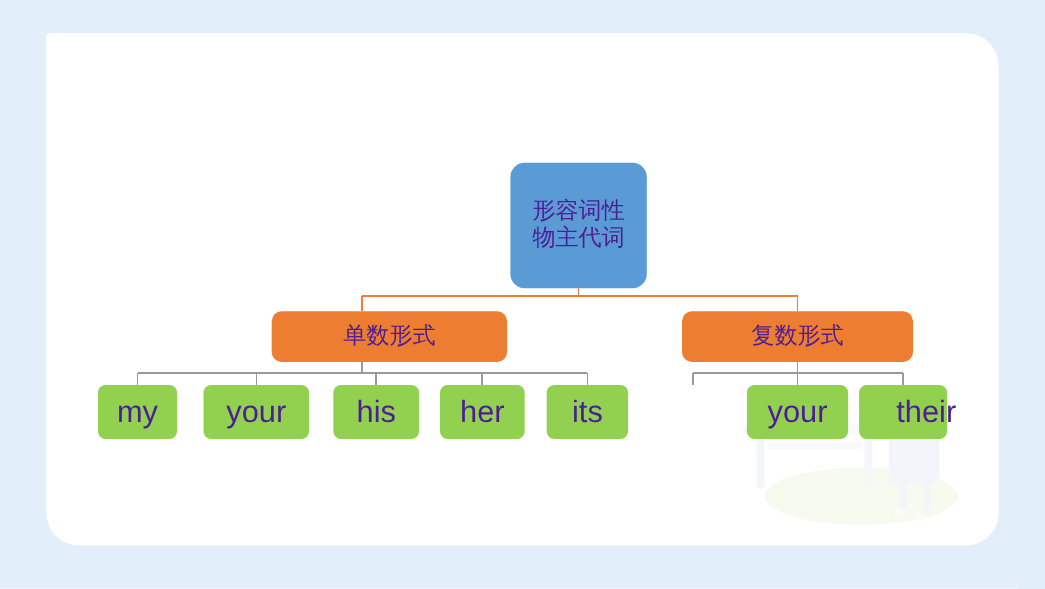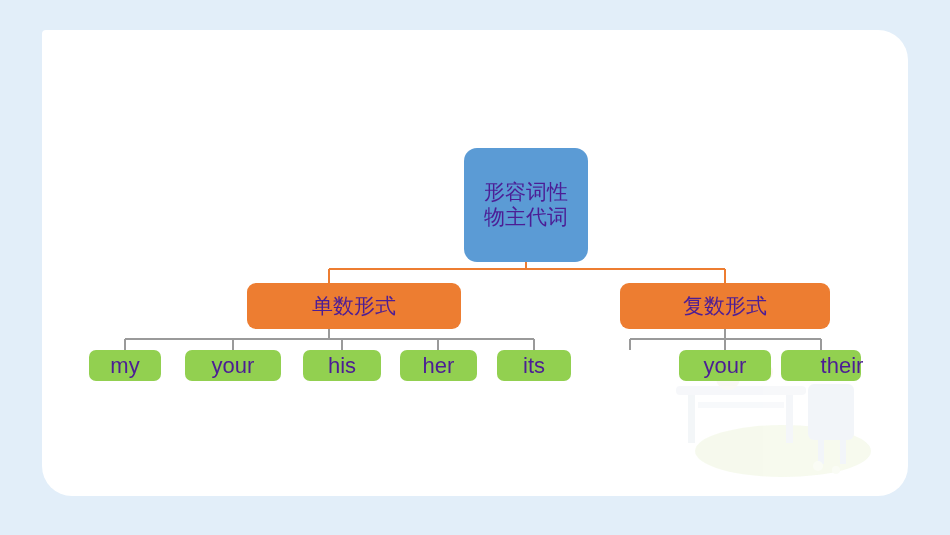--- a/index.html
+++ b/index.html
@@ -87,23 +87,23 @@
     font-size: 21px;
   }
   #node-singular { left: 222px; top: 283px; width: 214px; margin-left: 25px; }
   #node-plural   { left: 620px; top: 283px; width: 210px; }
 
   
   .node-leaf {
     background: #92d050;
     border-radius: 7px;
     top: 350px;
-    height: 31px;
+    height: 49px;
     width: 72px;
-    font-size: 22px;
+    font-size: 28px;
   }
 </style>
 </head>
 <body>
 
 <div id="slide-card">
   <svg id="decor" viewBox="0 0 230 160" xmlns="http://www.w3.org/2000/svg" aria-hidden="true">
     <ellipse cx="115" cy="125" rx="88" ry="26" fill="#cfe3a0"></ellipse>
     <rect x="8" y="60" width="130" height="9" rx="4" fill="#cfd8e4"></rect>
     <rect x="20" y="69" width="7" height="48" fill="#c2cede"></rect>

